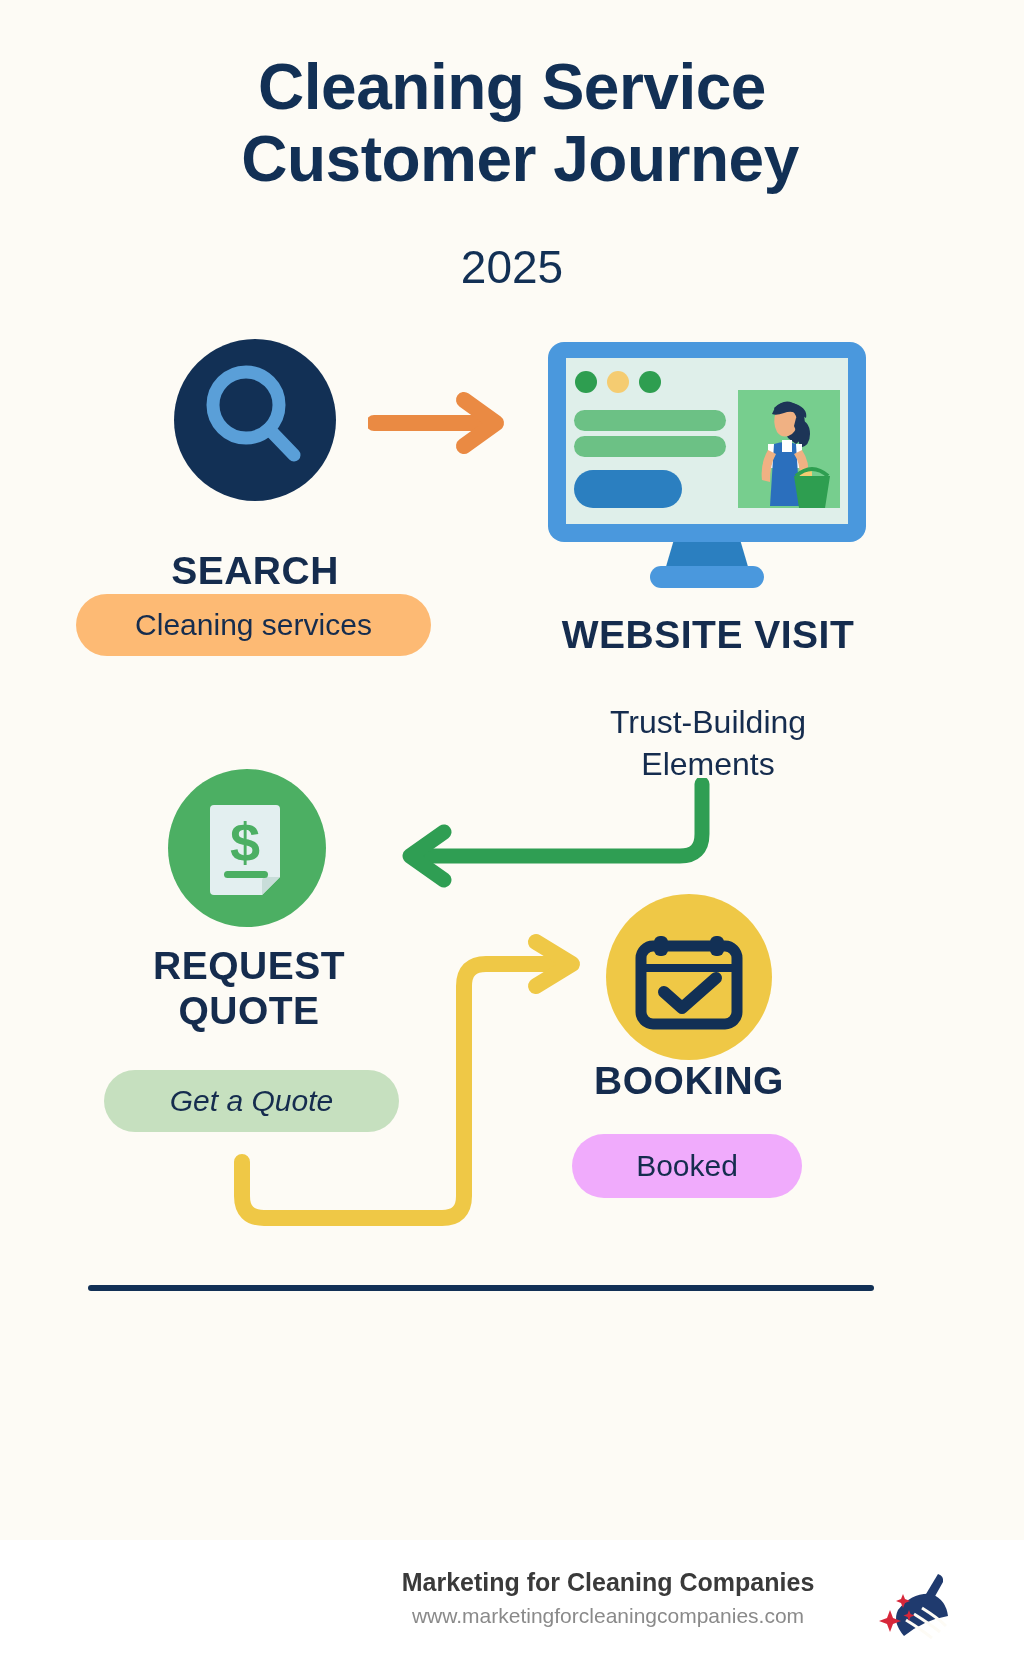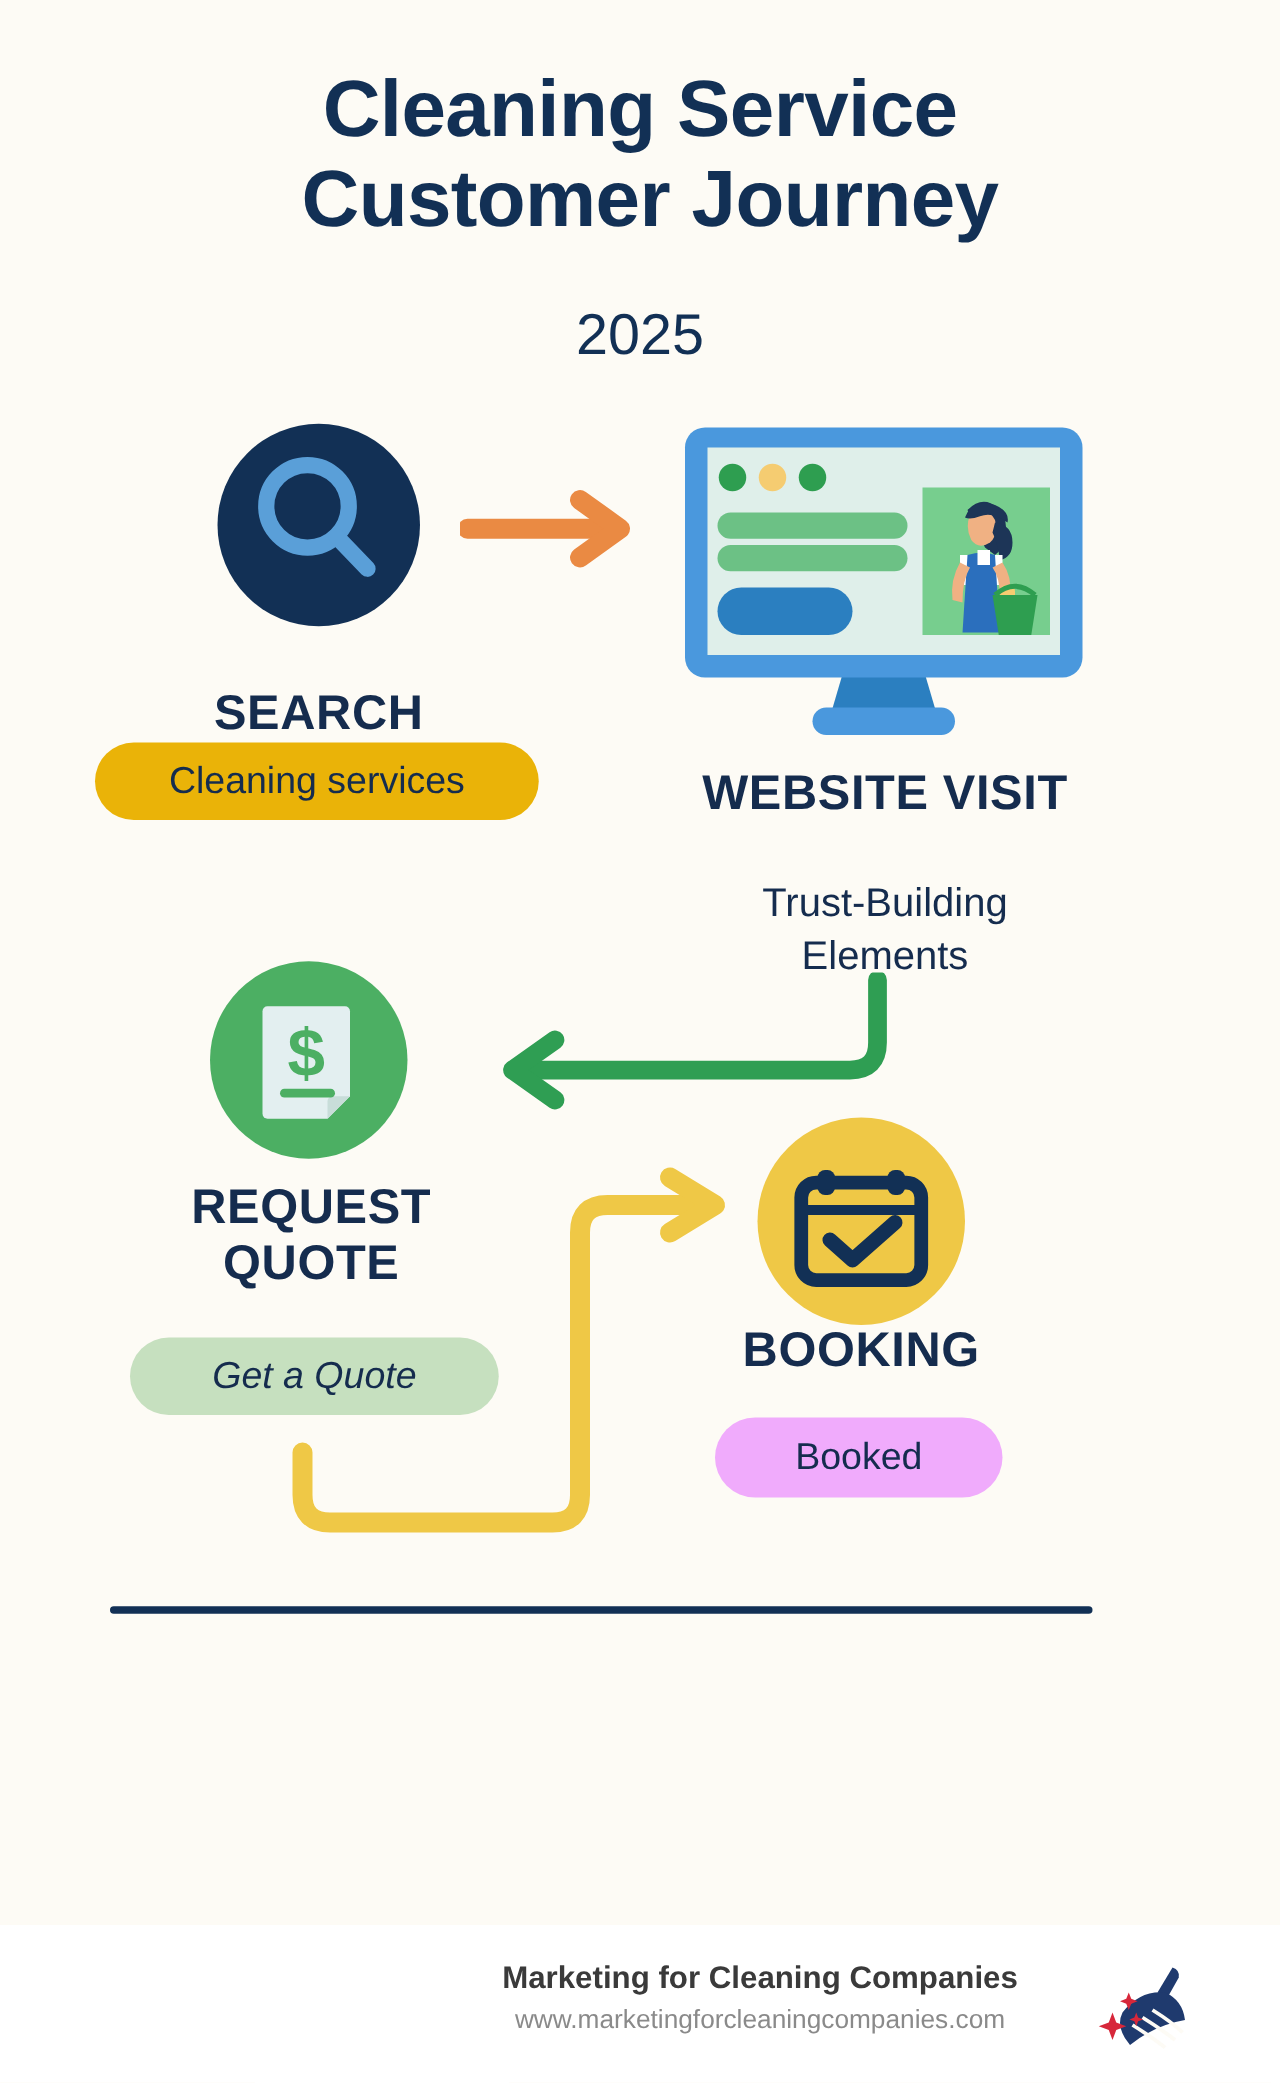--- a/index.html
+++ b/index.html
@@ -59,21 +59,21 @@
     position:absolute; left:174px; top:339px;
     width:162px; height:162px; border-radius:50%;
     background:#123055;
   }
   .search-glyph { position:absolute; left:174px; top:339px; width:162px; height:162px; }
 
   .search-label { left:84px; top:517px; width:342px;margin-top:32px; }
 
   .pill-search {
     left:76px; top:594px; width:355px; height:62px;
-    background:#eab308;
+    background:#fdba74;
   }
 
   
   .arrow-orange { position:absolute; left:368px; top:388px; width:144px; height:70px; }
 
   
   .monitor { position:absolute; left:546px; top:340px; width:322px; height:250px; }
 
   .web-label { left:500px; top:613px; width:416px; }
   .web-sub   { left:520px; top:686px; width:376px;margin-top:16px; }

